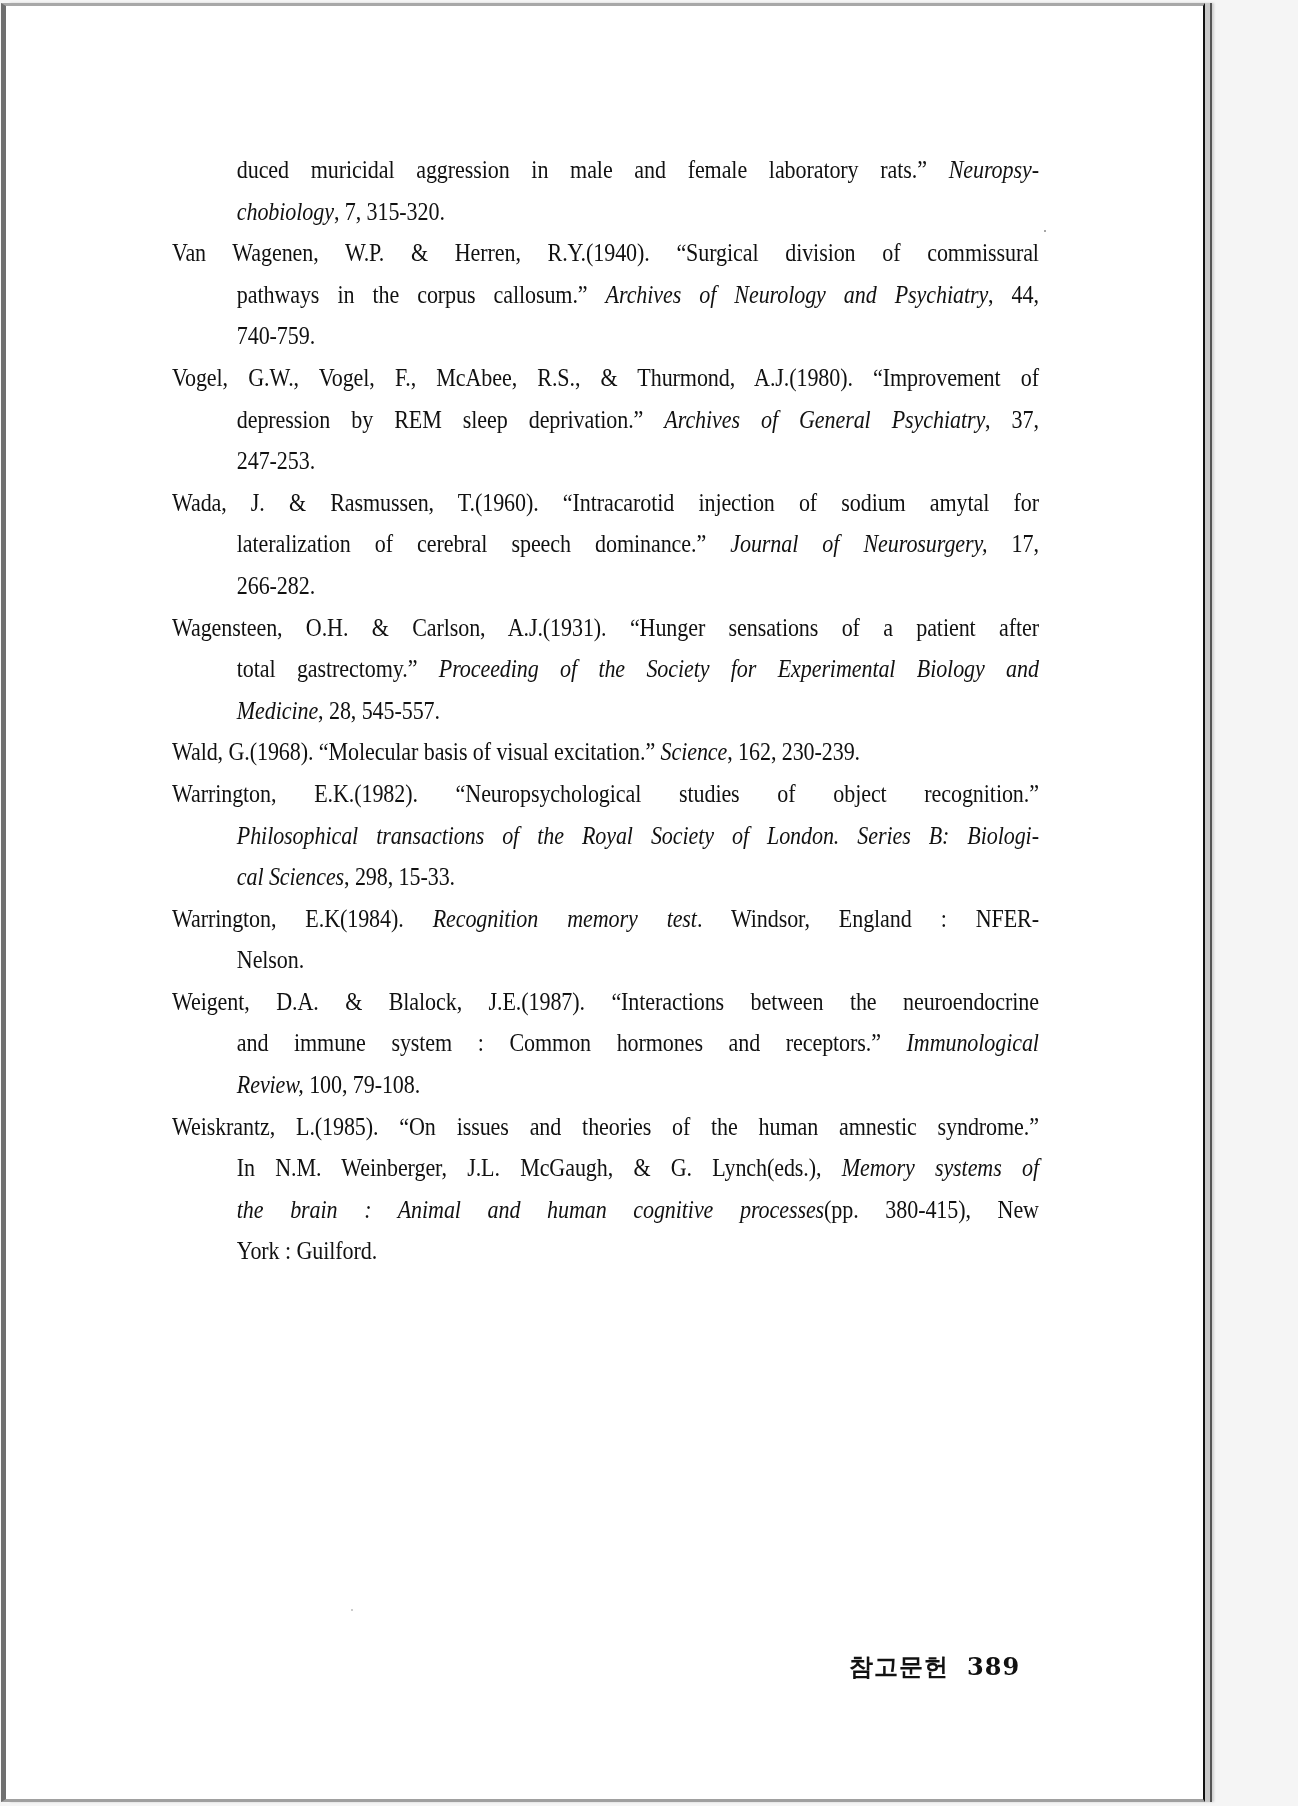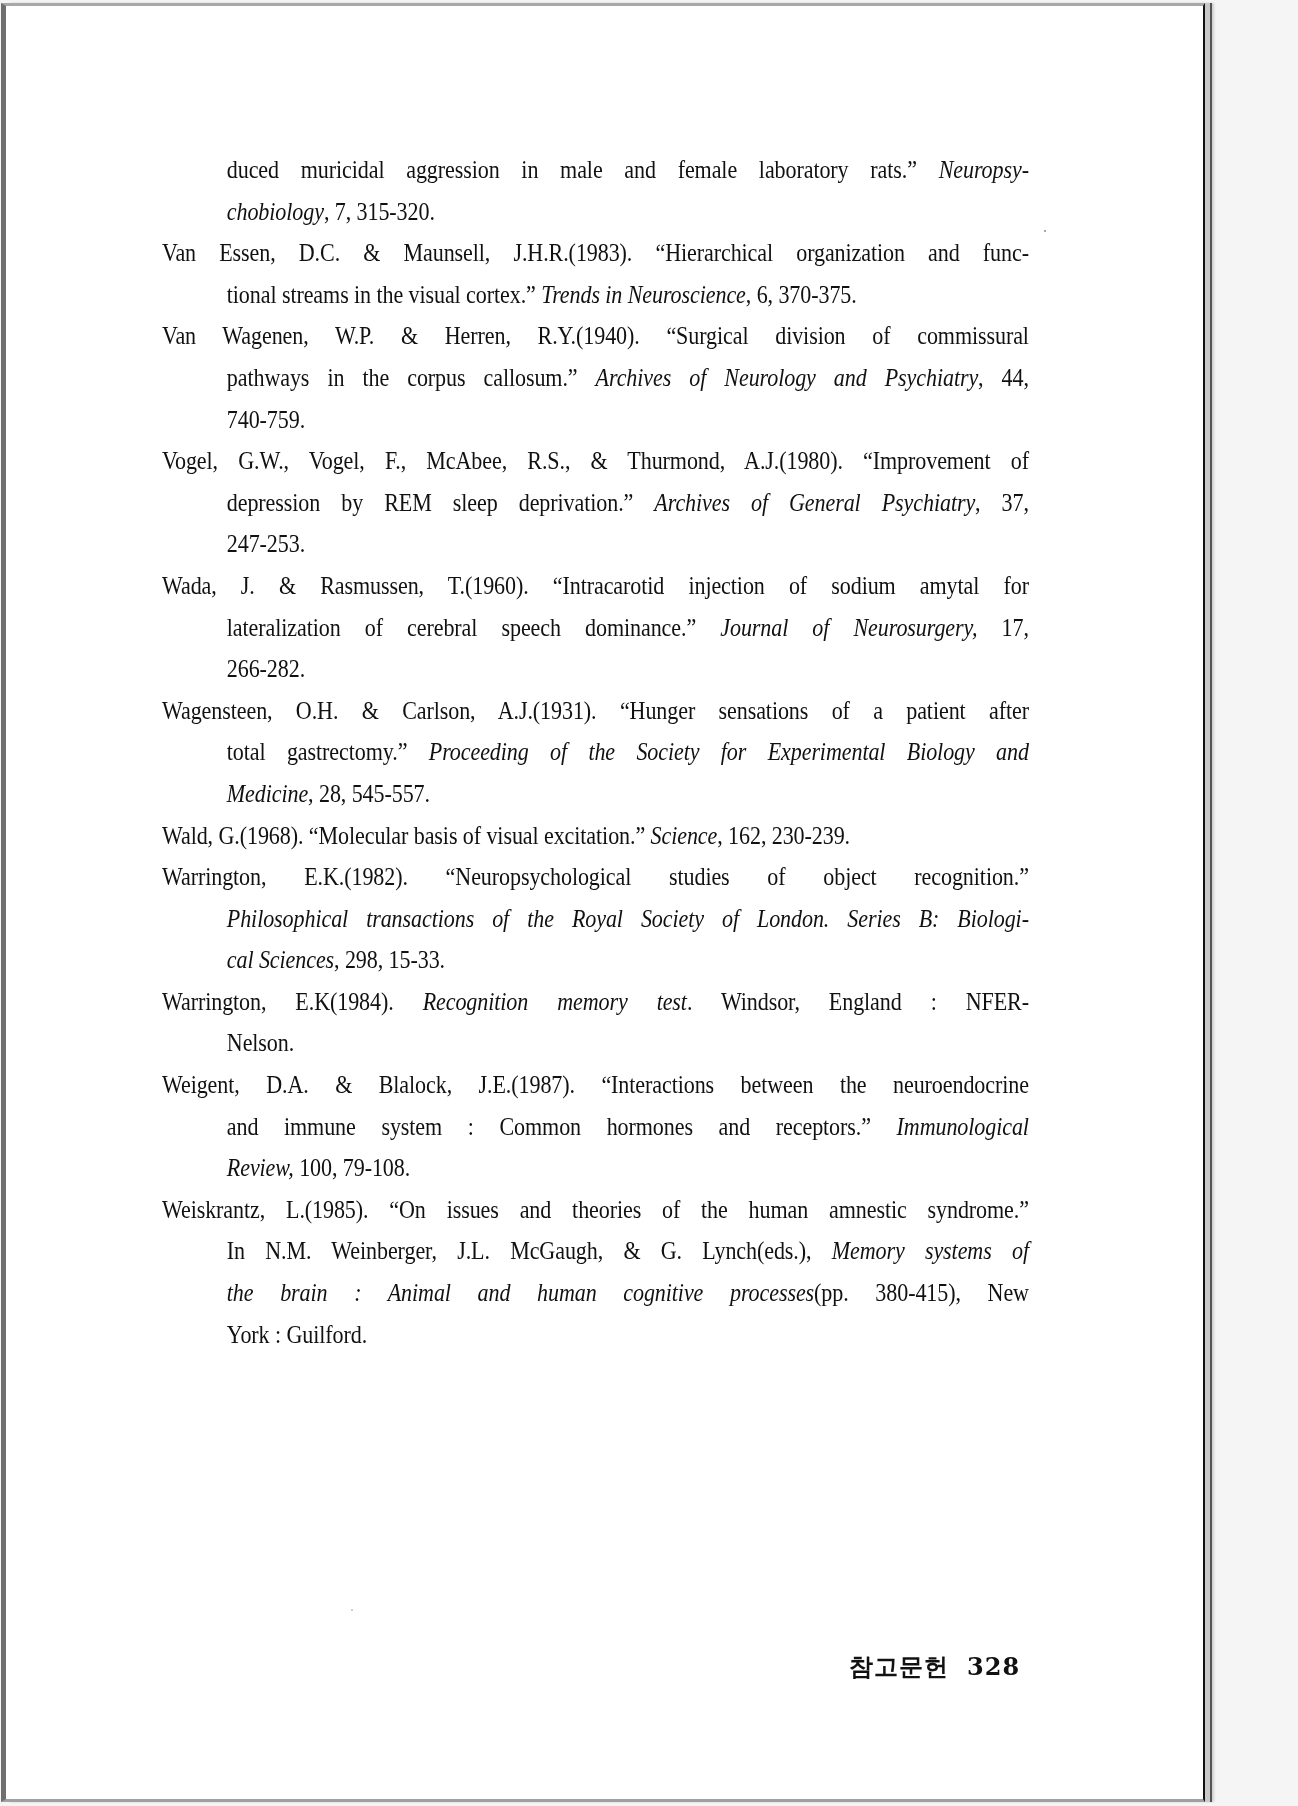--- a/index.html
+++ b/index.html
@@ -14,21 +14,21 @@
     width: 1204px; height: 1799px;
     background: #ffffff;
     border-left: 5px solid #6f6f6f;
     border-top: 3px solid #a8a8a8;
     border-bottom: 3px solid #a0a0a0;
     border-right: 2px solid #111;
     box-shadow: 5px 0 0 #c8c8c8, 7px 0 0 #555, 9px 0 2px #cfcfcf;
     box-sizing: border-box;
   }
   .refs {
-    position: absolute; left: 156px; top: 143px; width: 867px;
+    position: absolute; left: 166px; top: 143px; width: 867px;
   }
   .line {
     height: 41.6px; line-height: 41.6px;
     font-size: 24.5px;
     white-space: nowrap;
     text-align: justify; text-align-last: justify;
     transform: scaleX(0.9); transform-origin: left center;
     width: 111.1%;
     letter-spacing: -0.1px;
   }
@@ -48,24 +48,20 @@
   .speck { position:absolute; width:2px; height:2px; background:#888; border-radius:1px; }
 </style>
 </head>
 <body>
 
 <div class="page">
   <div class="refs" id="refs">
       <div>
         <div class="line cont"><span>duced muricidal aggression in male and female laboratory rats.” </span><span class="it">Neuropsy-</span></div>
         <div class="line cont last"><span class="it">chobiology</span><span>, 7, 315-320.</span></div>
-      </div>
-      <div>
-        <div class="line first"><span>Van Essen, D.C. &amp; Maunsell, J.H.R.(1983). “Hierarchical organization and func-</span></div>
-        <div class="line cont last"><span>tional streams in the visual cortex.” </span><span class="it">Trends in Neuroscience</span><span>, 6, 370-375.</span></div>
       </div>
       <div>
         <div class="line first"><span>Van Wagenen, W.P. &amp; Herren, R.Y.(1940). “Surgical division of commissural</span></div>
         <div class="line cont"><span>pathways in the corpus callosum.” </span><span class="it">Archives of Neurology and Psychiatry</span><span>, 44,</span></div>
         <div class="line cont last"><span>740-759.</span></div>
       </div>
       <div>
         <div class="line first"><span>Vogel, G.W., Vogel, F., McAbee, R.S., &amp; Thurmond, A.J.(1980). “Improvement of</span></div>
         <div class="line cont"><span>depression by REM sleep deprivation.” </span><span class="it">Archives of General Psychiatry</span><span>, 37,</span></div>
         <div class="line cont last"><span>247-253.</span></div>
@@ -99,18 +95,18 @@
       </div>
       <div>
         <div class="line first"><span>Weiskrantz, L.(1985). “On issues and theories of the human amnestic syndrome.”</span></div>
         <div class="line cont"><span>In N.M. Weinberger, J.L. McGaugh, &amp; G. Lynch(eds.), </span><span class="it">Memory systems of</span></div>
         <div class="line cont"><span class="it">the brain : Animal and human cognitive processes</span><span>(pp. 380-415), New</span></div>
         <div class="line cont last"><span>York : Guilford.</span></div>
       </div>
     </div>
 
   <div class="footer">
-    <span>참고문헌</span><span class="pg">328</span>
+    <span>참고문헌</span><span class="pg">389</span>
   </div>
 
   <span class="speck" style="left:1038px; top:224px;"></span>
   <span class="speck" style="left:345px; top:1603px; background:#bbb;"></span>
 </div>
 
 </body></html>

